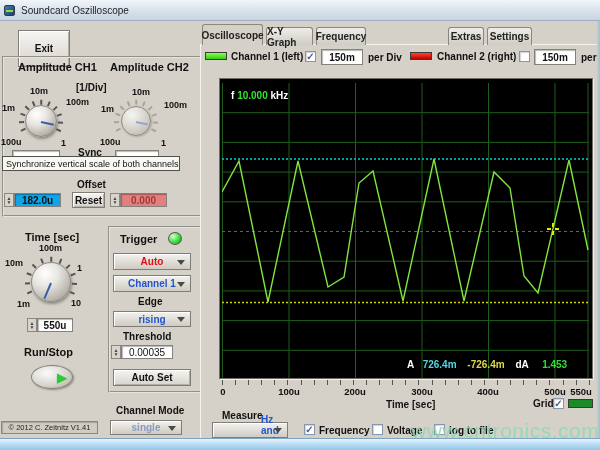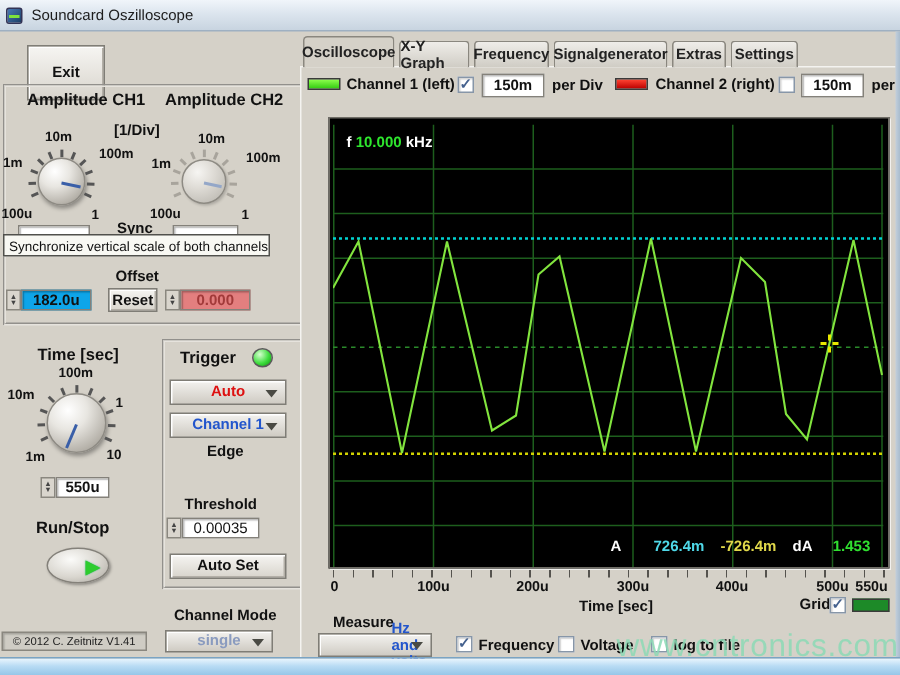--- a/index.html
+++ b/index.html
@@ -203,37 +203,37 @@
   <div class="abs" id="runstop-oval">
       <span>▶</span>
     </div>
 
   <div class="abs etched" style="left:108px;top:226px;width:95px;height:167px;"></div>
   <div class="abs lab11" style="left:120px;top:233px;">Trigger</div>
   <div class="abs" id="led"></div>
   <div class="dd" style="left:113px;top:253px;width:78px;height:17px;color:#dd1111;">Auto</div>
   <div class="dd" style="left:113px;top:275px;width:78px;height:17px;color:#2255cc;">Channel 1</div>
   <div class="abs lab10" style="left:138px;top:296px;">Edge</div>
+  <div class="dd" style="left:113px;top:311px;width:78px;height:16px;color:#2255cc;">rising</div>
   <div class="abs lab10" style="left:123px;top:331px;">Threshold</div>
   <div class="abs spin" style="left:111px;top:345px;height:14px;">
       <span>▲</span>
       <span>▼</span>
     </div>
   <div class="abs field" style="left:121px;top:345px;width:52px;height:14px;font-weight:normal;">0.00035</div>
   <div class="abs btn" style="left:113px;top:369px;width:78px;height:17px;">Auto Set</div>
 
   <div class="abs lab10 dim" style="left:116px;top:405px;">Channel Mode</div>
   <div class="dd" style="left:110px;top:420px;width:72px;height:15px;color:#8a9bbf;">single</div>
   <div class="abs" id="copyright">© 2012  C. Zeitnitz V1.41</div>
 
   <div class="abs" id="tabpage"></div>
   <div class="tab active" style="left:202px;width:61px;">Oscilloscope</div>
   <div class="tab" style="left:266px;width:47px;">X-Y Graph</div>
   <div class="tab" style="left:316px;width:50px;">Frequency</div>
-  <div class="tab" style="left:369px;width:76px;">Signalgenerator</div>
   <div class="tab" style="left:448px;width:36px;">Extras</div>
   <div class="tab" style="left:487px;width:45px;">Settings</div>
 
   <div class="sw" style="left:205px;top:52px;width:22px;height:8px;background:linear-gradient(180deg,#8dff4d,#33cc11);"></div>
   <div class="abs lab10" style="left:231px;top:51px;">Channel 1 (left)</div>
   <div class="abs cb" style="left:305px;top:51px;">✓</div>
   <div class="abs field" style="left:321px;top:49px;width:42px;height:16px;">150m</div>
   <div class="abs lab10" style="left:368px;top:52px;">per Div</div>
   <div class="sw" style="left:410px;top:52px;width:22px;height:8px;background:linear-gradient(180deg,#ff4433,#bb0000);"></div>
   <div class="abs lab10" style="left:437px;top:51px;">Channel 2 (right)</div>
@@ -268,21 +268,21 @@
         <line x1="331" y1="148" x2="331" y2="152" stroke="#e8e800" stroke-width="2"></line>
       </svg>
   </div>
   <div class="scope-text" style="left:231px;top:90px;color:#fff;">
     <span>f</span>
     <span style="color:#2ee62e;">10.000</span>
     <span>kHz</span>
   </div>
   <div class="scope-text" style="left:407px;top:359px;color:#fff;">
     <span>A</span>
-    <span style="color:#4fd8e8;margin-left:6px;padding-left:13px;">726.4m</span>
+    <span style="color:#4fd8e8;margin-left:6px;">726.4m</span>
     <span style="color:#e0d84a;margin-left:8px;">-726.4m</span>
     <span style="margin-left:8px;">dA</span>
     <span style="color:#30e030;margin-left:11px;">1.453</span>
   </div>
 
   <div class="abs" id="xtick-strip"></div>
   <div id="xticks">
       <span class="xtick-label" style="left: 223px;">0</span>
       <span class="xtick-label" style="left: 289px;">100u</span>
       <span class="xtick-label" style="left: 355px;">200u</span>

